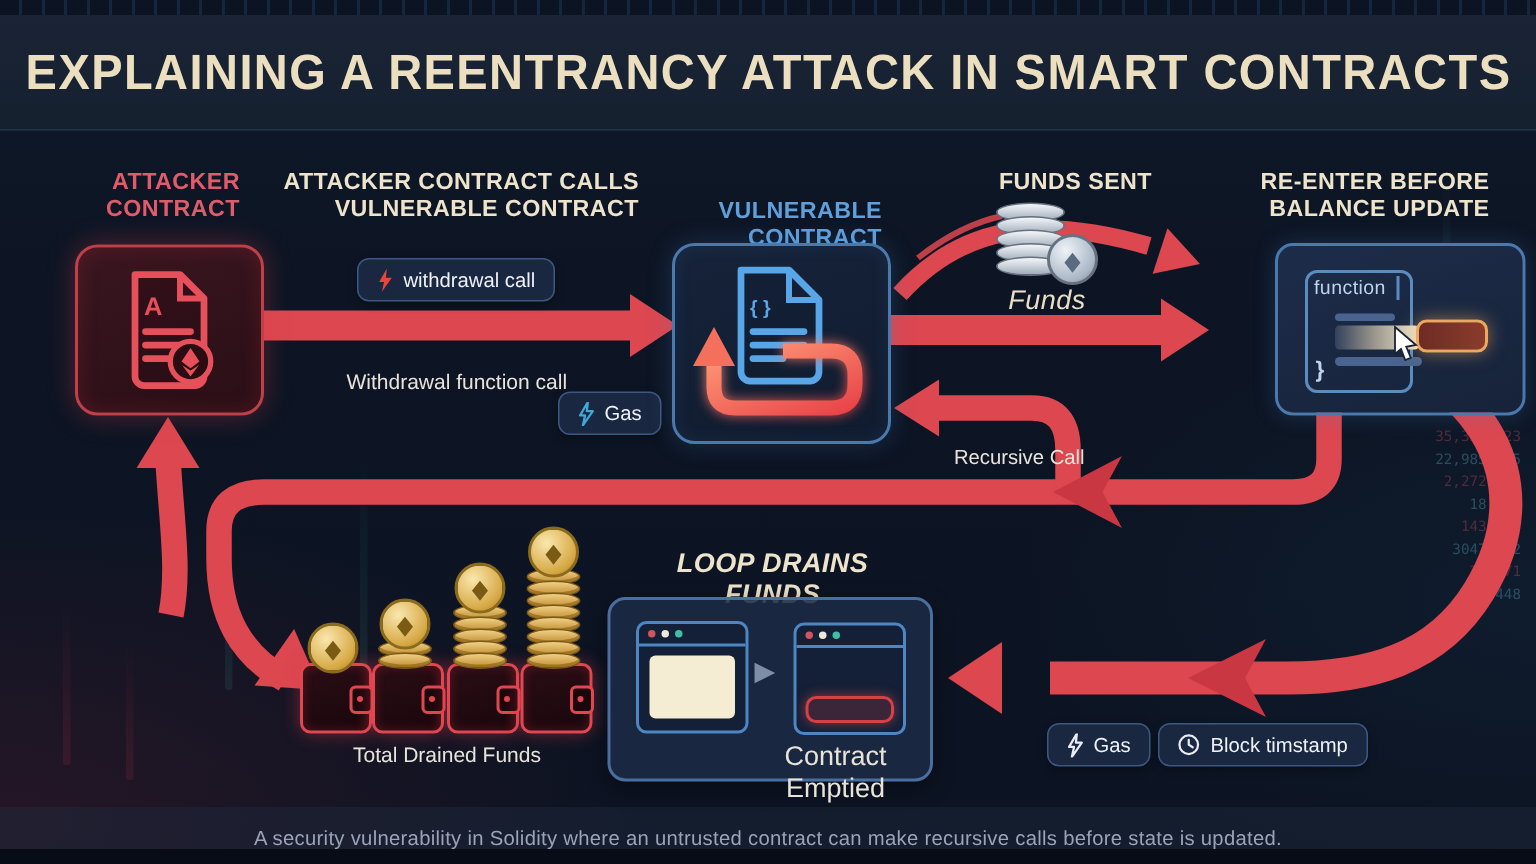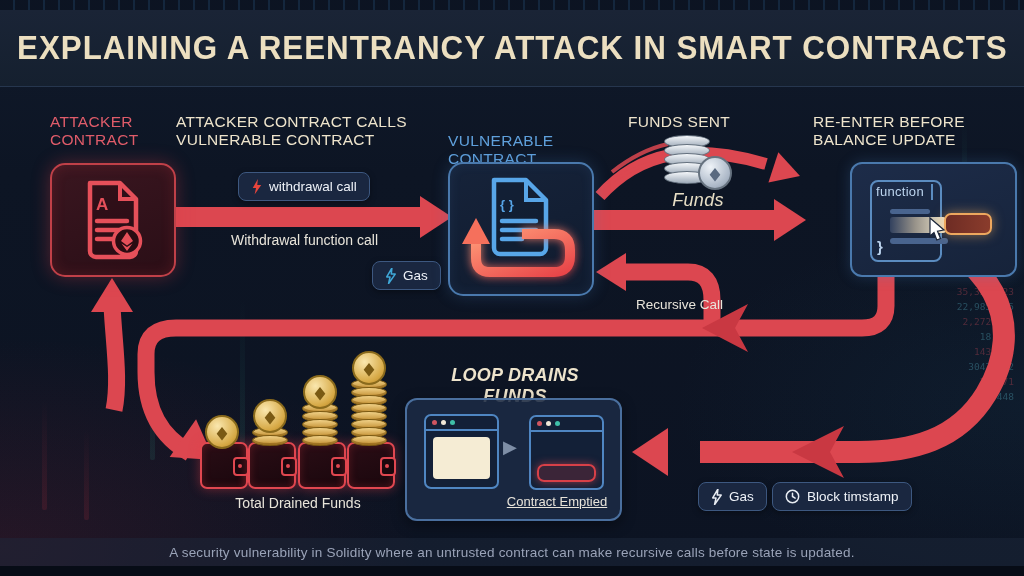--- a/index.html
+++ b/index.html
@@ -12,21 +12,21 @@
   .abs{position:absolute;}
   
   .topstrip{left:0;top:0;width:1024px;height:10px;
     background:repeating-linear-gradient(90deg,#0b1220 0 13px,#152a42 13px 15px);opacity:.8;}
   .title-band{left:0;top:10px;width:1024px;height:76px;display:flex;align-items:center;justify-content:center;
     background:linear-gradient(180deg,#1a2436,#15202f);border-bottom:1px solid #26364e;}
   .title{color:#ecdfc0;font-size:33px;font-weight:600;letter-spacing:1px;white-space:nowrap;
     transform:scaleX(.95);}
   .title .em{font-weight:800;}
   
-  .col-title{position:absolute;text-align:left;font-weight:400;font-size:15.5px;line-height:18px;
+  .col-title{position:absolute;text-align:right;font-weight:700;font-size:15.5px;line-height:18px;
     letter-spacing:.3px;color:#eee4cc;}
   .col-title.red{color:#e05c6a;}
   .col-title.blue{color:#5fa0dc;margin-top:20px;}
   
   .node-box{position:absolute;border-radius:15px;}
   .attacker-box{left:50px;top:163px;width:122px;height:110px;
     background:linear-gradient(160deg,#3a1620,#2a0e16);border:2px solid #c04048;
     box-shadow:0 0 18px rgba(220,60,70,.35), inset 0 0 14px rgba(220,60,70,.18);
     display:flex;align-items:center;justify-content:center;}
   .vuln-box{left:448px;top:162px;width:142px;height:130px;
@@ -80,21 +80,21 @@
   .coin-stack{position:absolute;width:34px;display:flex;flex-direction:column;align-items:center;}
   .gold-flat{width:34px;height:9px;border-radius:50%;margin-top:-3px;
     background:linear-gradient(180deg,#f0d087,#c08c2e);border:1px solid #7a5a14;
     box-shadow:inset 0 -2px 0 rgba(120,80,10,.5);}
   .gold-face{width:30px;height:30px;margin-bottom:-3px;z-index:2;
     background:radial-gradient(circle at 35% 30%,#fae7ae,#d6a844 70%,#a87820);
     border:2px solid #8a6a1c;color:#7a5a14;font-size:13px;}
   .eth-glyph{display:inline-block;transform:scaleY(1.25);}
   
   .caption-band{left:0;top:538px;width:1024px;height:28px;background:rgba(30,42,62,.45);
-    display:flex;align-items:center;justify-content:center;}
+    display:flex;align-items:flex-end;justify-content:center;}
   .caption{color:#9aa3b8;font-size:13.5px;letter-spacing:.2px;}
   .bottomstrip{left:0;top:566px;width:1024px;height:10px;background:#070c16;}
   
   .ticker{right:10px;top:284px;list-style:none;margin:0;padding:0;text-align:right;
     font-family:"DejaVu Sans Mono",monospace;font-size:9.5px;line-height:15px;opacity:.55;z-index:1;}
   .ticker li{color:#3d7a8c;}
   .ticker li:nth-child(odd){color:#8a3a48;}
   .streak{width:5px;opacity:.16;border-radius:2px;z-index:0;}
   .streak.teal{background:linear-gradient(180deg,transparent,#2f8a7a);}
   .streak.red{background:linear-gradient(180deg,transparent,#c03040);}
@@ -194,21 +194,21 @@
       <path d="M47 55 L53 64 L47 68.5 L41 64 Z M41.5 66.5 L47 74 L52.5 66.5 L47 70 Z" fill="#e6505a"></path>
     </svg>
   </div>
 
   <div class="badge z3" style="left:238px;top:172px;">
     <svg width="11" height="16" viewBox="0 0 11 17">
         <path d="M7 0 L1.5 9.5 H5 L3.5 16.5 L10.5 6.5 H6.3 Z" fill="#e8453c"></path>
       </svg>
     <span>withdrawal call</span>
   </div>
-  <div class="lbl z3" style="left:212px;top:232px;width:185px;">Withdrawal function call</div>
+  <div class="lbl z3" style="left:212px;top:246px;width:185px;">Withdrawal function call</div>
   <div class="badge z3" style="left:372px;top:261px;">
     <svg width="11" height="16" viewBox="0 0 11 17">
         <path d="M7 0 L1.5 9.5 H5 L3.5 16.5 L10.5 6.5 H6.3 Z" fill="none" stroke="#3fa8d8" stroke-width="1.6" stroke-linejoin="round"></path>
       </svg>
     <span>Gas</span>
   </div>
 
   <div class="node-box vuln-box z3">
     <svg width="142" height="126" viewBox="0 0 142 126">
       <defs>
@@ -274,21 +274,21 @@
     </div>
     <span class="play" style="left:96px;top:36px;">▶</span>
     <div class="winbox" style="left:122px;top:15px;">
       <div class="winbar">
           <span class="dot d1"></span>
           <span class="dot d2"></span>
           <span class="dot d3"></span>
         </div>
       <div class="win-pill"></div>
     </div>
-    <div class="lbl" style="left:92px;top:94px;width:116px;font-size:13px;text-decoration:underline;">Contract Emptied</div>
+    <div class="lbl" style="left:92px;top:94px;width:116px;font-size:18px;">Contract Emptied</div>
   </div>
 
   <div class="wallet z3" style="left:200px;">
       <span class="clasp"></span>
     </div>
   <div class="wallet z3" style="left:248px;">
       <span class="clasp"></span>
     </div>
   <div class="wallet z3" style="left:298px;">
       <span class="clasp"></span>

